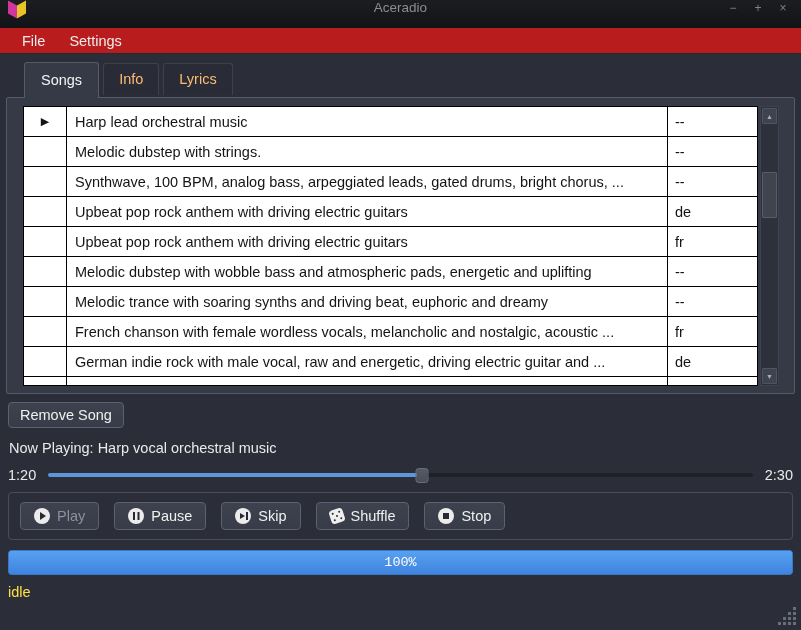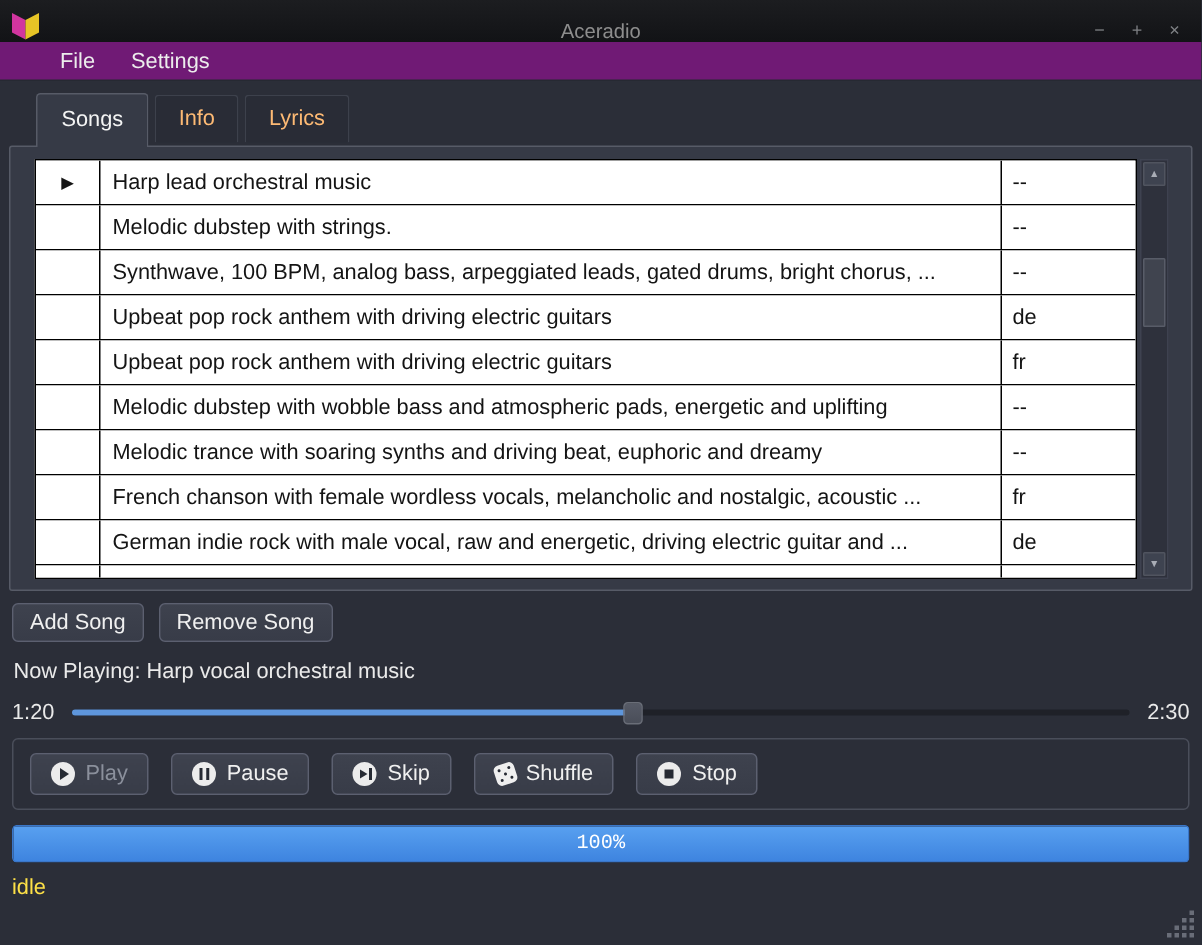--- a/index.html
+++ b/index.html
@@ -6,33 +6,33 @@
   html, body { width: 801px; height: 630px; overflow: hidden; }
   body {
     font-family: "Liberation Sans", "DejaVu Sans", sans-serif;
     background: #2b2e38;
     color: #e8e8e8;
     position: relative;
   }
   
   .titlebar {
     height: 28px; background: linear-gradient(#1c1d20, #121316);
-    display: flex; align-items: flex-end; position: relative;
+    display: flex; align-items: flex-start; position: relative;
   }
   .logo { width: 24px; height: 20px; position: relative; margin-left: 5px; }
   .logo .l { position: absolute; left: 3px; top: 3px; width: 9px; height: 13px; transform: skewY(28deg); }
   .logo .r { position: absolute; left: 12px; top: 3px; width: 9px; height: 13px; transform: skewY(-28deg); }
   .win-title {
     position: absolute; left: 0; right: 0; text-align: center;
     font-size: 13.5px; color: #8d8d8d; pointer-events: none;
   }
   .win-controls { margin-left: auto; display: flex; align-items: center; gap: 9px; padding-right: 10px; }
   .win-btn { color: #7e8084; font-size: 12px; width: 16px; text-align: center; line-height: 16px; cursor: default; }
   
-  .menubar { height: 26px; background: #701a75; display: flex; align-items: center; padding-left: 28px; gap: 0; border-bottom: 1px solid #262932; }
+  .menubar { height: 26px; background: #b91c1c; display: flex; align-items: center; padding-left: 10px; gap: 0; border-bottom: 1px solid #262932; }
   .menu-item { font-size: 14.5px; padding: 3px 12px; color: #ececec; }
   
   .tabbar { display: flex; align-items: flex-end; padding-left: 24px; margin-top: 6px; height: 37px; position: relative; z-index: 2; }
   .tab {
     font-size: 14.5px; padding: 7px 15px 8px 15px; margin-right: 4px;
     background: #292c36; border: 1px solid #3d414c; border-bottom: none;
     border-radius: 3px 3px 0 0; color: #fdba74; margin-bottom: 2px;
   }
   .tab.active {
     background: #363a46; border-color: #575b67; padding: 9px 16px 10px 16px;
@@ -218,21 +218,20 @@
     </div>
     <div class="vscroll">
       <div class="vs-btn vs-up">▲</div>
       <div class="vs-thumb"></div>
       <div class="vs-btn vs-down">▼</div>
     </div>
   </div>
 </div>
 
 <div class="song-btn-row">
-  <div class="btn">Add Song</div>
   <div class="btn">Remove Song</div>
 </div>
 
 <div class="now-playing">Now Playing: Harp vocal orchestral music</div>
 
 <div class="seek-row">
   <div class="time-label">1:20</div>
   <div class="slider">
     <div class="slider-track"></div>
     <div class="slider-fill" id="seek-fill" style="width: 53%; background: rgb(94, 150, 220);"></div>

